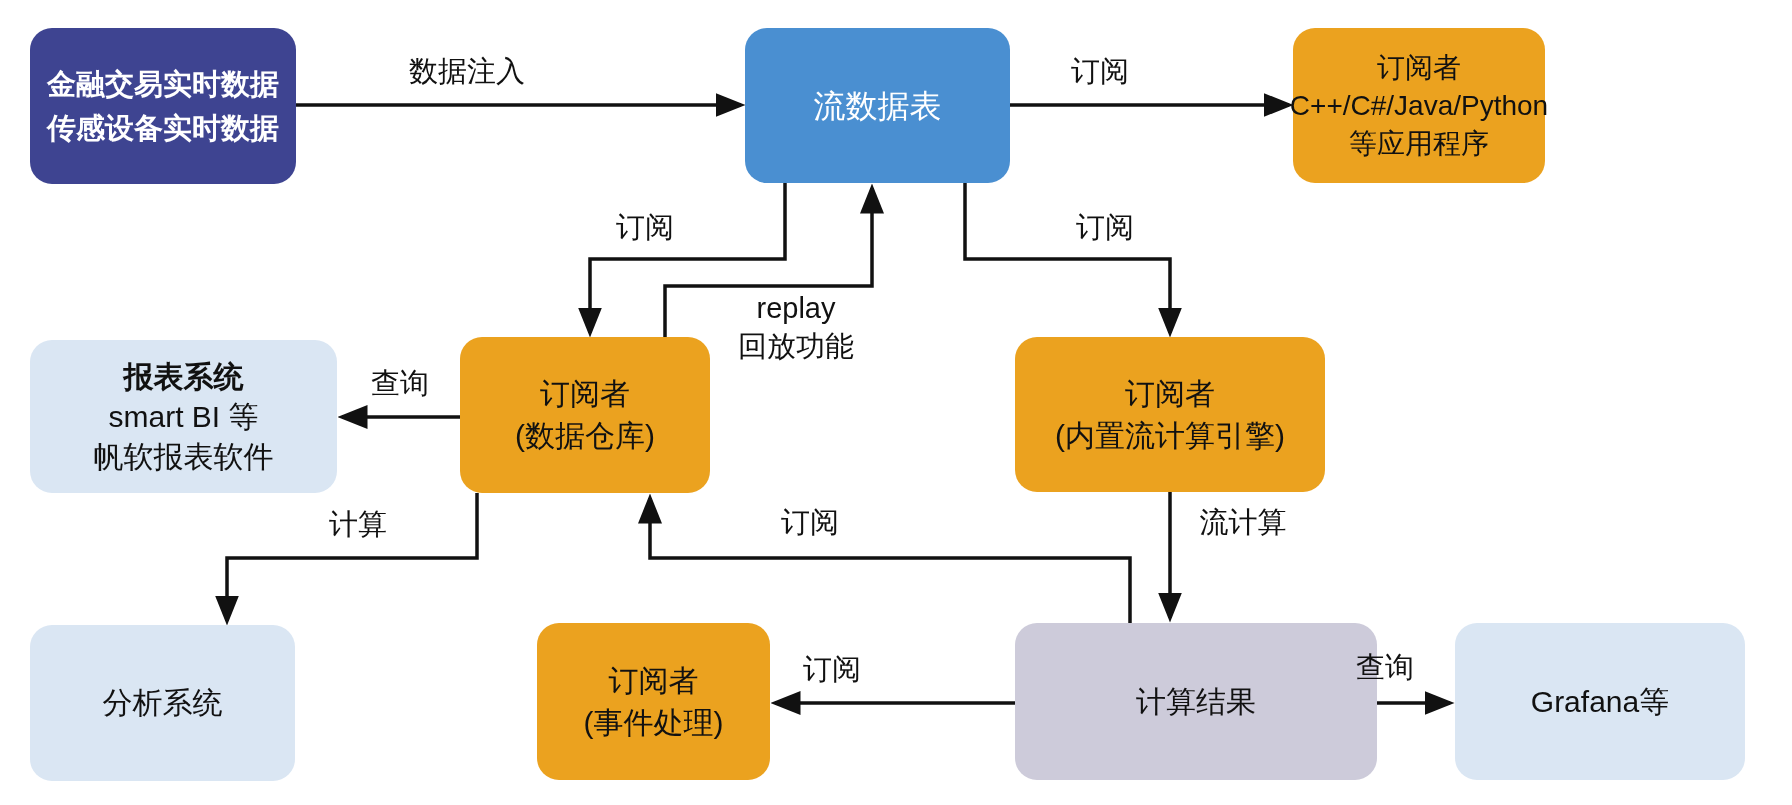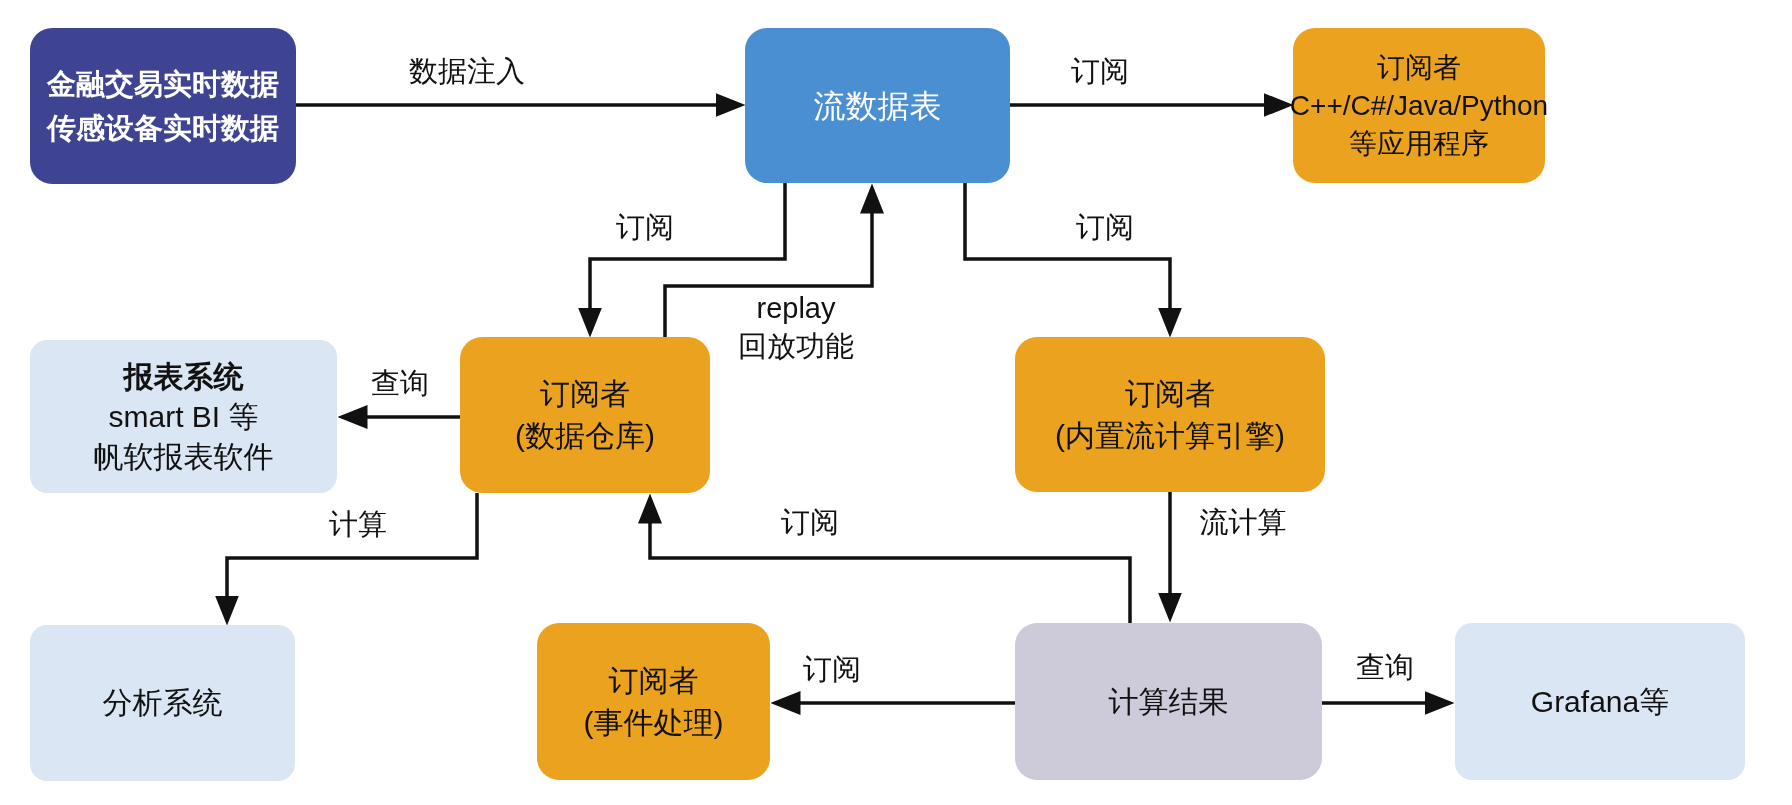--- a/index.html
+++ b/index.html
@@ -18,21 +18,21 @@
   .node{
     position:absolute;border-radius:22px;display:flex;flex-direction:column;
     align-items:center;justify-content:center;text-align:center;
     color:var(--text-dark);font-size:30px;line-height:42px;
   }
   .node .ln{display:block;white-space:nowrap;}
   .node .bold{font-weight:bold;}
   .n-indigo{background:var(--indigo);color:var(--text-light);font-weight:bold;font-size:29px;line-height:44px;}
   .n-blue{background:var(--blue);color:var(--text-light);font-size:32px;}
   .n-orange{background:var(--orange);}
-  .n-lblue{background:var(--light-blue);border-radius:17px;}
+  .n-lblue{background:var(--light-blue);}
   .n-lav{background:var(--lavender);}
   .edge-label{
     position:absolute;transform:translate(-50%,-50%);white-space:nowrap;
     font-size:29px;color:var(--text-dark);
   }
 </style>
 </head>
 <body>
 
 <div class="canvas">
@@ -89,21 +89,21 @@
 
   <div class="node n-lblue" style="left:30px;top:625px;width:265px;height:156px;">
     <span class="ln">分析系统</span>
   </div>
 
   <div class="node n-orange" style="left:537px;top:623px;width:233px;height:157px;">
     <span class="ln">订阅者</span>
     <span class="ln">(事件处理)</span>
   </div>
 
-  <div class="node n-lav" style="left:1015px;top:623px;width:307px;height:157px;">
+  <div class="node n-lav" style="left:1015px;top:623px;width:362px;height:157px;">
     <span class="ln">计算结果</span>
   </div>
 
   <div class="node n-lblue" style="left:1455px;top:623px;width:290px;height:157px;line-height:40px;">
     <span class="ln">Grafana等</span>
   </div>
 
   <div class="edge-label" style="left:467px;top:72px;">数据注入</div>
   <div class="edge-label" style="left:1100px;top:72px;">订阅</div>
   <div class="edge-label" style="left:645px;top:228px;">订阅</div>

